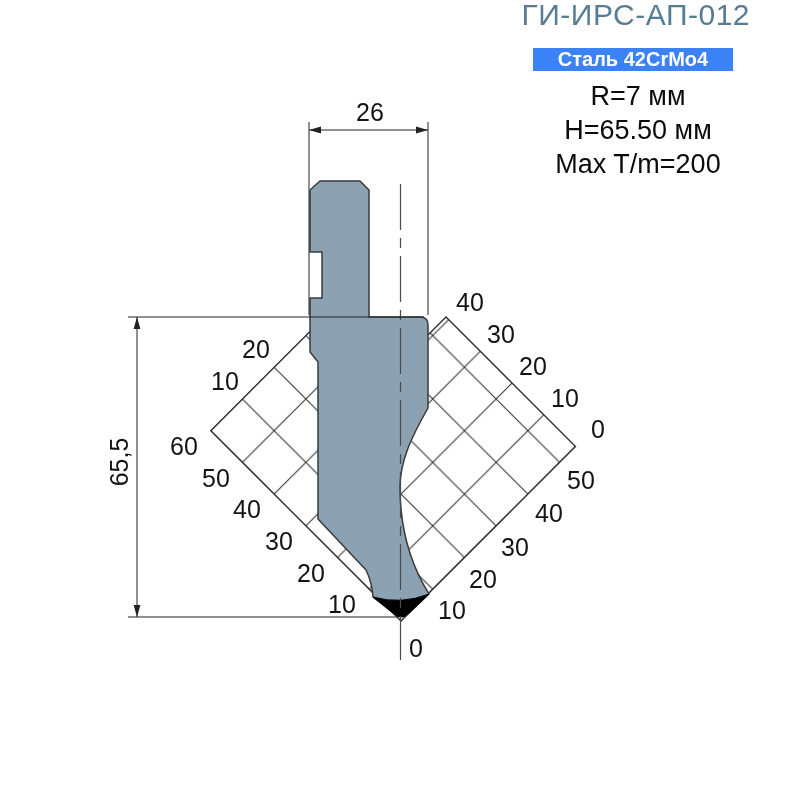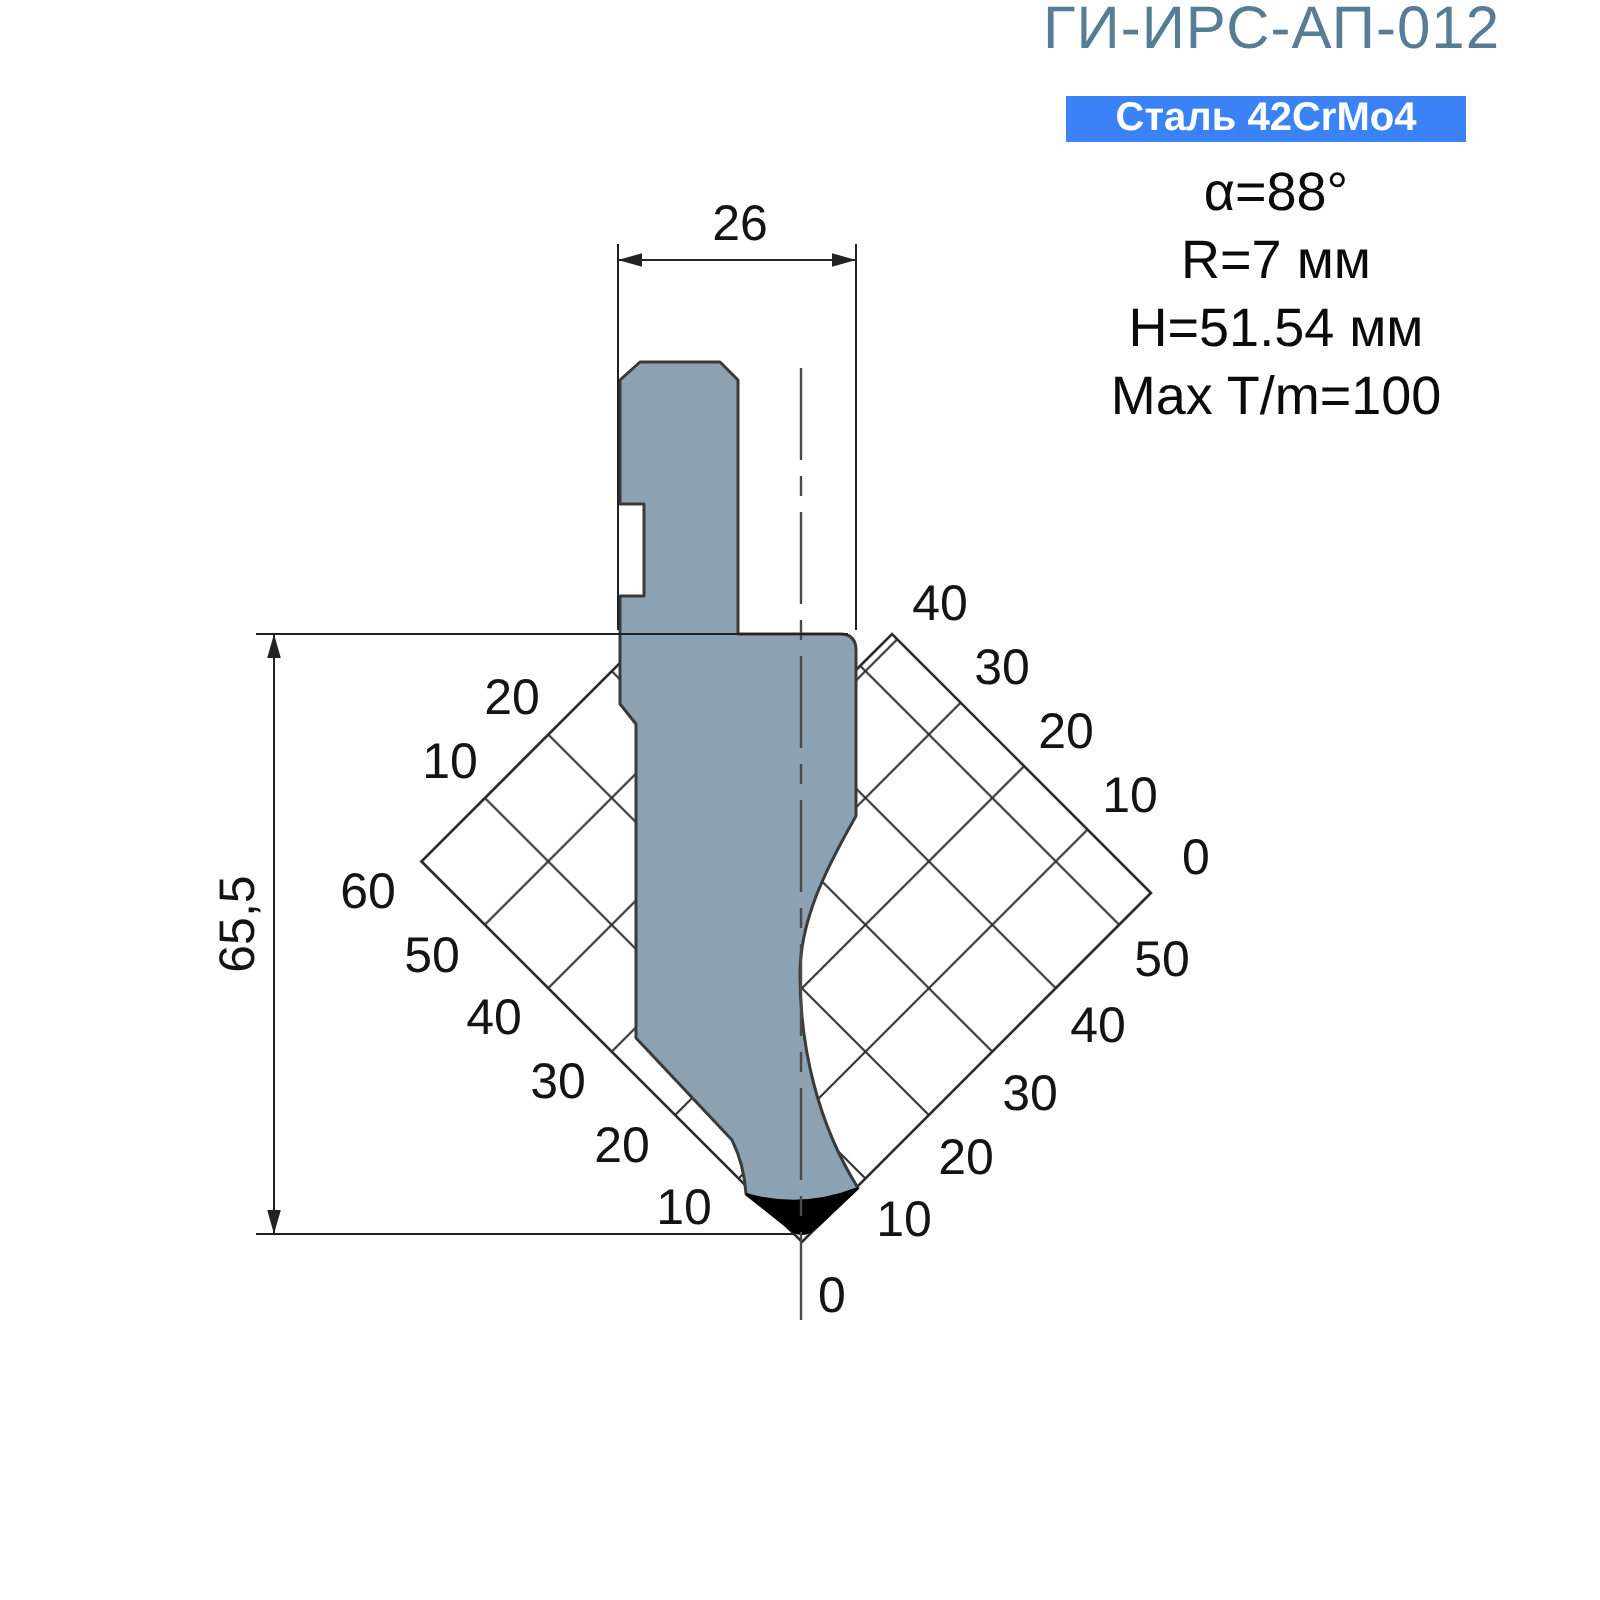--- a/index.html
+++ b/index.html
@@ -33,24 +33,23 @@
 </style>
 </head>
 <body>
 
 <div class="stage">
 
   <div class="title">ГИ-ИРС-АП-012</div>
   <div class="badge">Сталь 42CrMo4</div>
 
   <div class="specs">
-    <div>α=88°</div>
     <div>R=7 мм</div>
-    <div>H=51.54 мм</div>
-    <div>Max T/m=100</div>
+    <div>H=65.50 мм</div>
+    <div>Max T/m=200</div>
   </div>
 
   <svg width="800" height="800" viewBox="0 0 800 800" style="position:absolute;left:0;top:0;">
 
     <defs>
       <pattern id="gridpat" patternUnits="userSpaceOnUse" x="401" y="621" width="63.44" height="63.44">
         <path d="M0,0 L63.44,63.44 M0,63.44 L63.44,0" stroke="#2b2b2b" stroke-width="1" fill="none"></path>
       </pattern>
     </defs>
 

